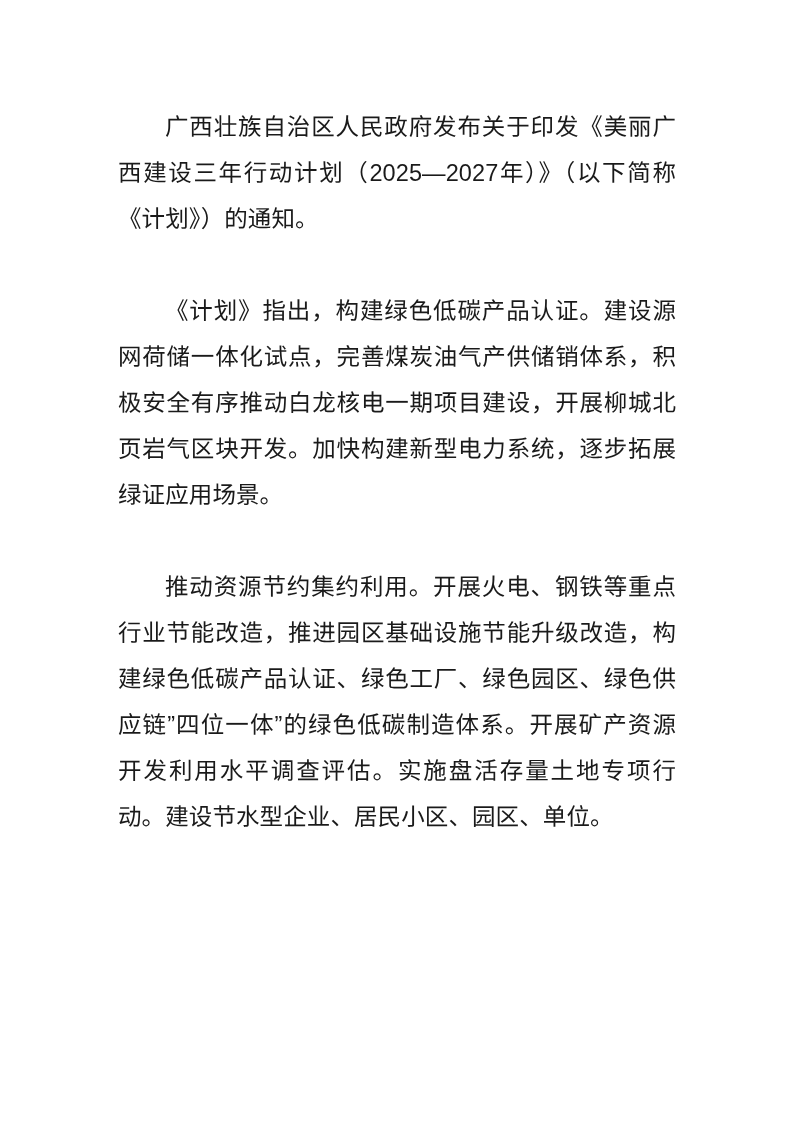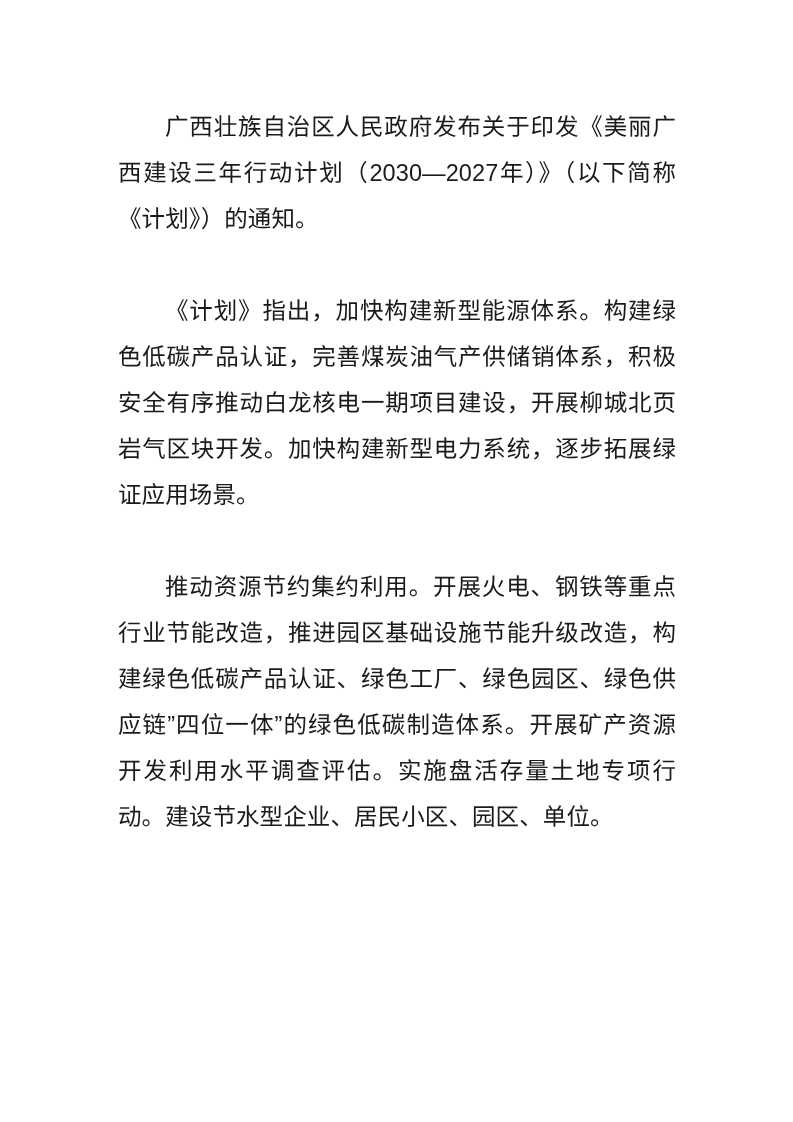--- a/index.html
+++ b/index.html
@@ -43,21 +43,21 @@
   .para.last-body {
     margin-bottom: 46px;
   }
 </style>
 </head>
 <body>
 
 <div class="page">
   <div class="content">
 
-    <p class="para">广西壮族自治区人民政府发布关于印发《美丽广西建设三年行动计划（2030—2027年）》（以下简称《计划》）的通知。</p>
+    <p class="para">广西壮族自治区人民政府发布关于印发《美丽广西建设三年行动计划（2025—2027年）》（以下简称《计划》）的通知。</p>
 
-    <p class="para">《计划》指出，加快构建新型能源体系。构建绿色低碳产品认证，完善煤炭油气产供储销体系，积极安全有序推动白龙核电一期项目建设，开展柳城北页岩气区块开发。加快构建新型电力系统，逐步拓展绿证应用场景。</p>
+    <p class="para">《计划》指出，构建绿色低碳产品认证。建设源网荷储一体化试点，完善煤炭油气产供储销体系，积极安全有序推动白龙核电一期项目建设，开展柳城北页岩气区块开发。加快构建新型电力系统，逐步拓展绿证应用场景。</p>
 
 
     <p class="para last-body">推动资源节约集约利用。开展火电、钢铁等重点行业节能改造，推进园区基础设施节能升级改造，构建绿色低碳产品认证、绿色工厂、绿色园区、绿色供应链”四位一体”的绿色低碳制造体系。开展矿产资源开发利用水平调查评估。实施盘活存量土地专项行动。建设节水型企业、居民小区、园区、单位。</p>
 
   </div>
 </div>
 
 </body></html>

